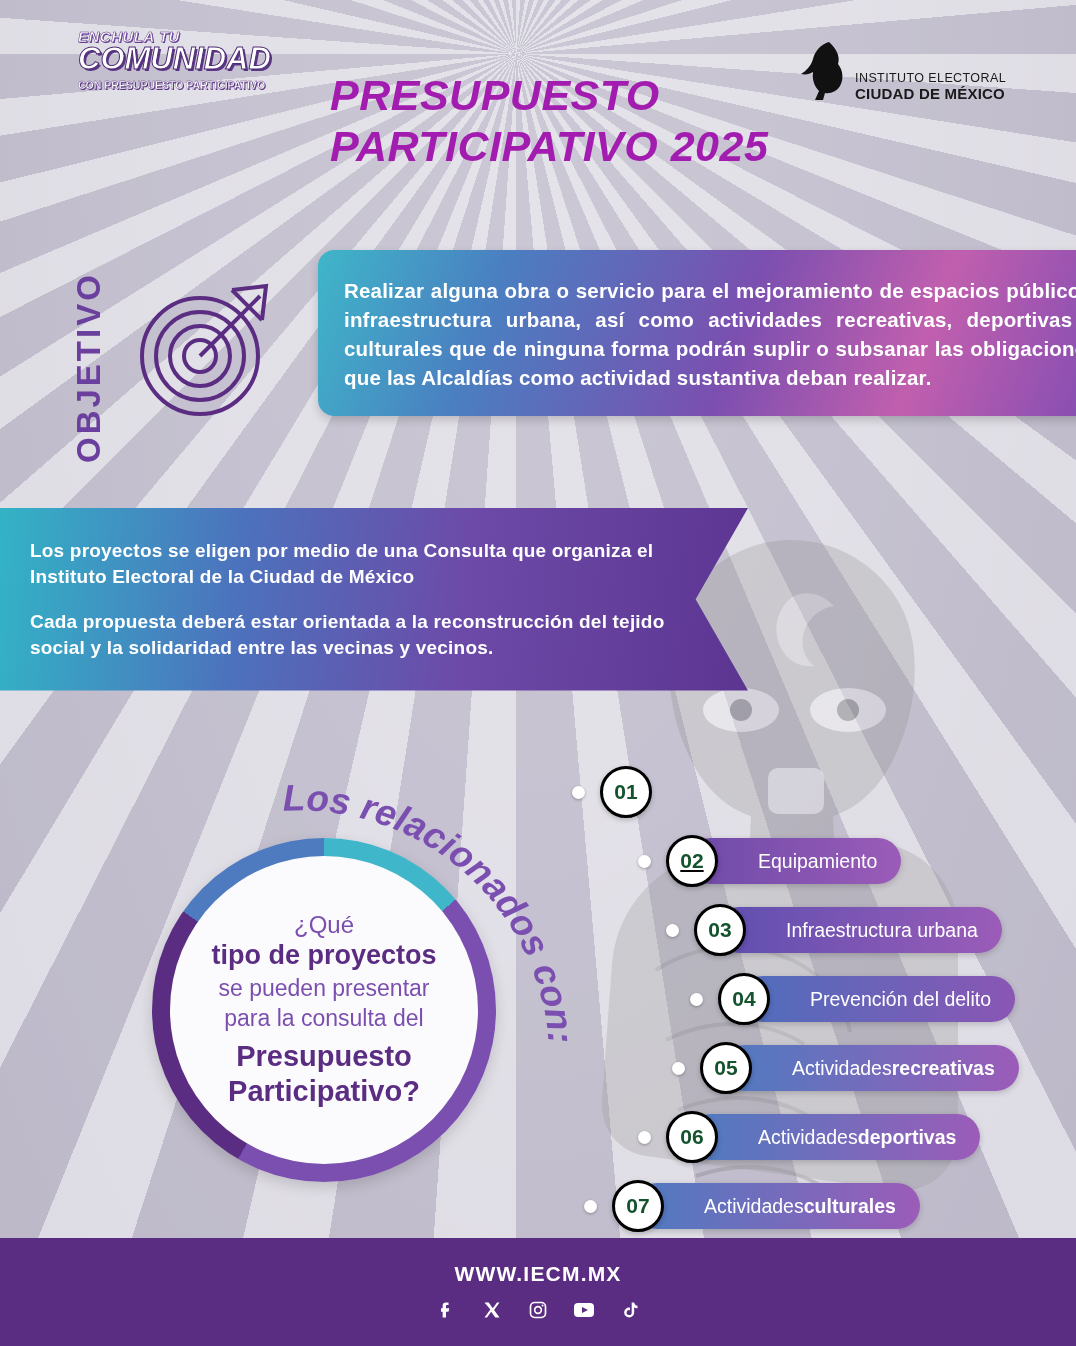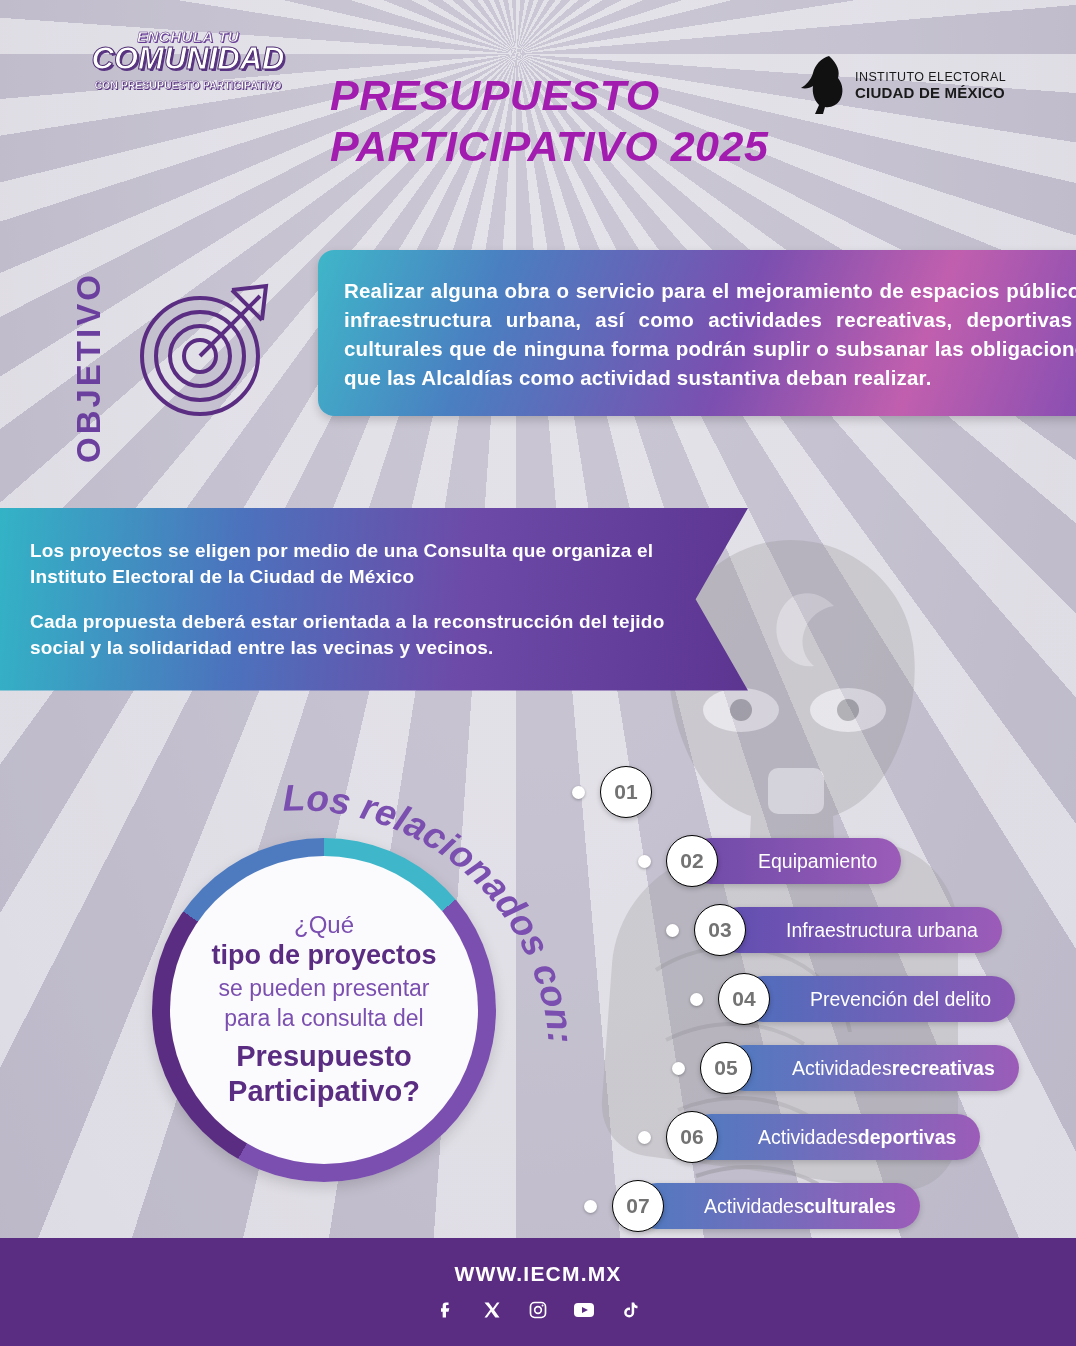--- a/index.html
+++ b/index.html
@@ -45,21 +45,20 @@
 
   
   .header {
     position: relative;
     height: 210px;
   }
   .brand-left {
     position: absolute;
     left: 78px; top: 28px;
     width: 220px;
-    text-align: center;
     color: #fff;
   }
   .brand-left .b1 {
     font-size: 15px;
     font-weight: bold;
     font-style: italic;
     letter-spacing: .5px;
     color: #ffffff;
     text-shadow: 1px 1px 0 #6b3f9e;
     -webkit-text-stroke: .5px #5a3580;
@@ -90,23 +89,23 @@
     font-size: 43px;
     font-weight: bold;
     font-style: italic;
     line-height: 1.18;
     letter-spacing: .5px;
     color: #a21caf;
     text-transform: uppercase;
   }
   .iecm-logo {
     position: absolute;
-    right: 70px; top: 54px;
+    right: 70px; top: 40px;
     display: flex;
-    align-items: center;
+    align-items: flex-end;
     gap: 10px;
   }
   .iecm-logo .mark { width: 46px; height: 62px; }
   .iecm-logo .txt .l1 { font-size: 12.5px; letter-spacing: .4px; color: #1a1a1a; }
   .iecm-logo .txt .l2 { font-size: 15px; font-weight: bold; letter-spacing: .2px; color: #1a1a1a; }
 
   
   .objetivo-word {
     position: absolute;
     left: 40px; top: 248px;
@@ -225,39 +224,39 @@
     font-size: 19.5px;
     white-space: nowrap;
     box-shadow: 0 2px 6px rgba(0,0,0,.18);
   }
   .item .num {
     position: relative;
     z-index: 3;
     width: 52px; height: 52px;
     border-radius: 50%;
     background: #ffffff;
-    border: 1px solid #000000;
+    border: 3px solid #000000;
     display: flex; align-items: center; justify-content: center;
     font-size: 21px; font-weight: bold;
-    color: #737373;
+    color: #14532d;
     box-shadow: 0 2px 5px rgba(0,0,0,.22);
   }
   .item .dot {
     position: absolute;
     left: -28px; top: 50%;
     width: 13px; height: 13px;
     margin-top: -6px;
     border-radius: 50%;
     background: #ffffff;
     box-shadow: 0 1px 3px rgba(0,0,0,.3);
   }
   .item b { font-weight: bold; text-align: center; }
 
   .r1 { margin-left: 40px; }
-  .r2 { margin-left: 106px; }
+  .r2 { margin-left: 106px; text-decoration: underline; }
   .r3 { margin-left: 134px; }
   .r4 { margin-left: 158px; }
   .r5 { margin-left: 140px; }
   .r6 { margin-left: 106px; }
   .r7 { margin-left: 52px; }
 
   
   .footer {
     position: absolute;
     left: 0; bottom: 0;

